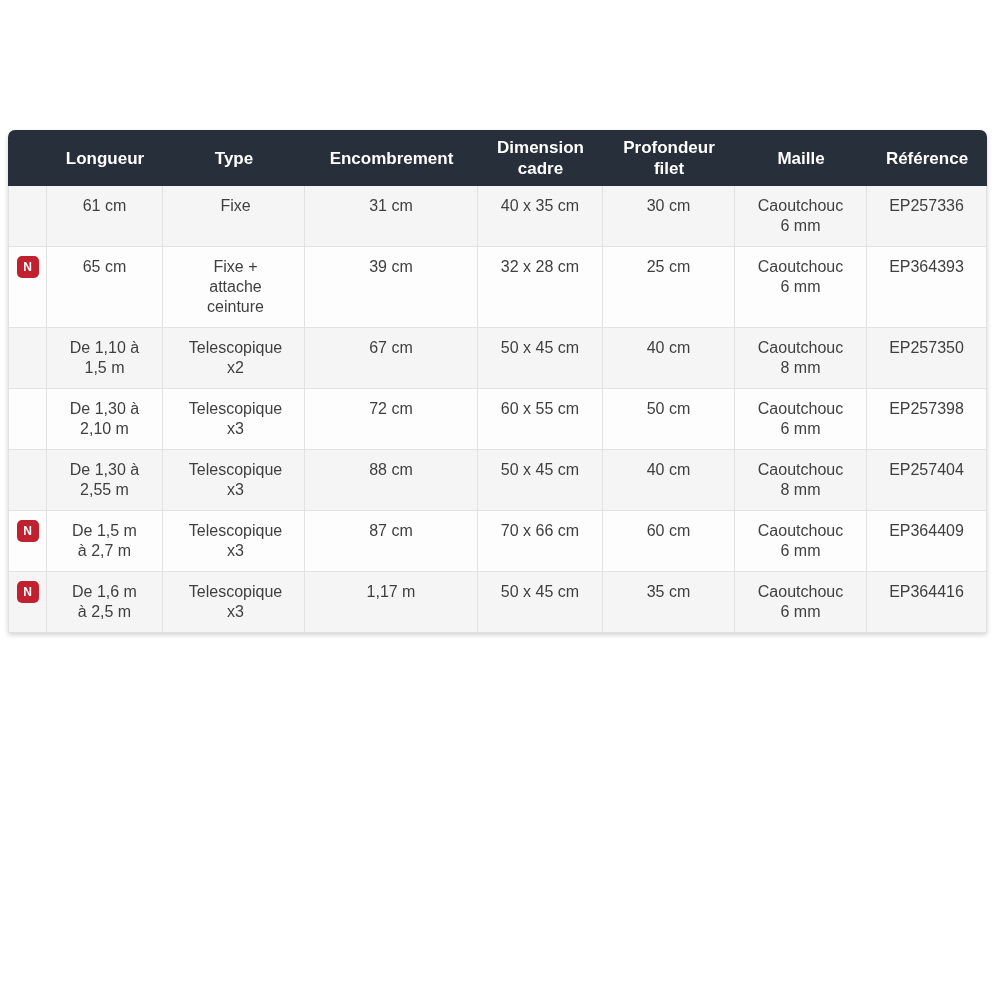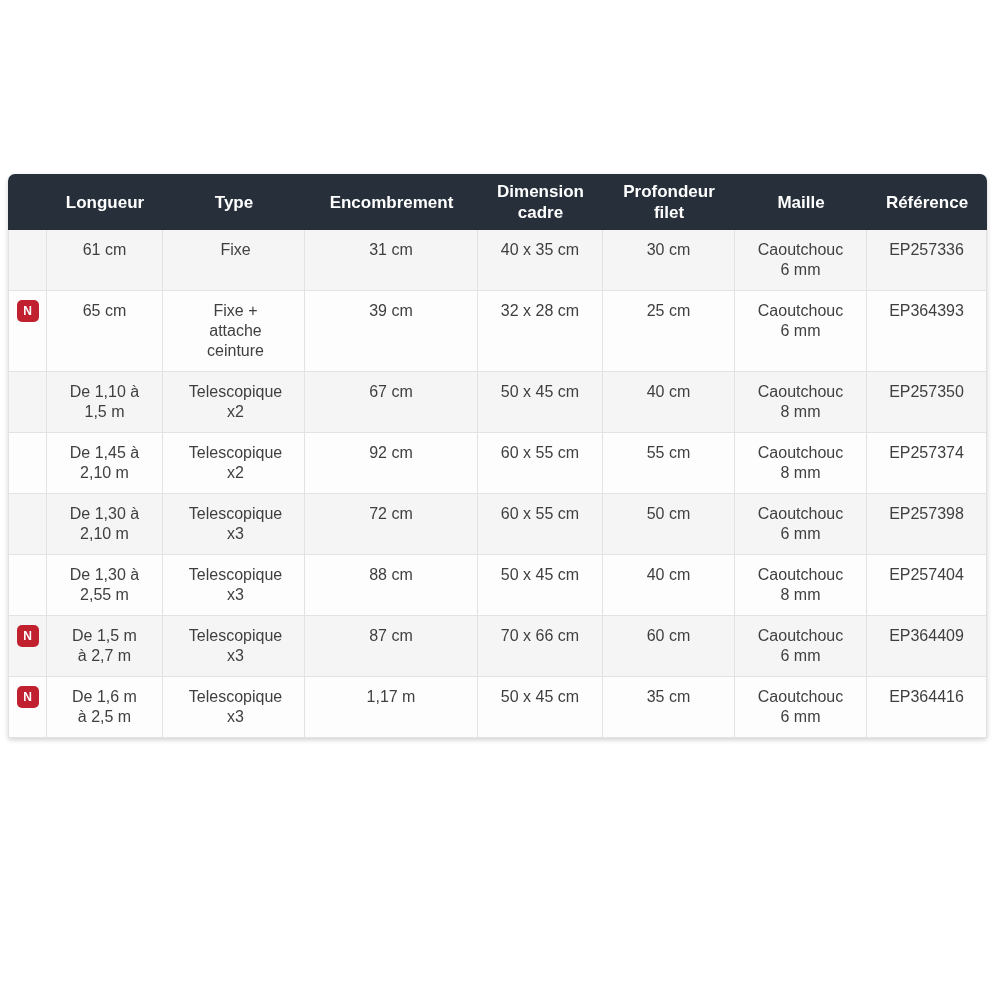--- a/index.html
+++ b/index.html
@@ -11,21 +11,20 @@
     font-family: "Liberation Sans", "DejaVu Sans", sans-serif;
   }
   .table-wrap {
     position: absolute;
     left: 8px;
     top: 130px;
     width: 979px;
     border-radius: 7px 7px 3px 3px;
     box-shadow: 0 2px 5px rgba(0,0,0,0.18);
     background: #ffffff;
-    margin-top: 44px;
   }
   table.spec-table {
     width: 979px;
     table-layout: fixed;
     border-collapse: separate;
     border-spacing: 0;
   }
   col.c-badge { width: 39px; }
   col.c-longueur { width: 116px; }
   col.c-type { width: 142px; }
@@ -146,33 +145,20 @@
 x2</td>
     <td>67 cm</td>
     <td>50 x 45 cm</td>
     <td>40 cm</td>
     <td>Caoutchouc
 8 mm</td>
     <td>EP257350</td>
   </tr>
 
 
-  <tr>
-    <td class="badge-cell"></td>
-    <td>De 1,45 à
-2,10 m</td>
-    <td class="type-cell">Telescopique
-x2</td>
-    <td>92 cm</td>
-    <td>60 x 55 cm</td>
-    <td>55 cm</td>
-    <td>Caoutchouc
-8 mm</td>
-    <td>EP257374</td>
-  </tr>
 
 
   <tr>
     <td class="badge-cell"></td>
     <td>De 1,30 à
 2,10 m</td>
     <td class="type-cell">Telescopique
 x3</td>
     <td>72 cm</td>
     <td>60 x 55 cm</td>

